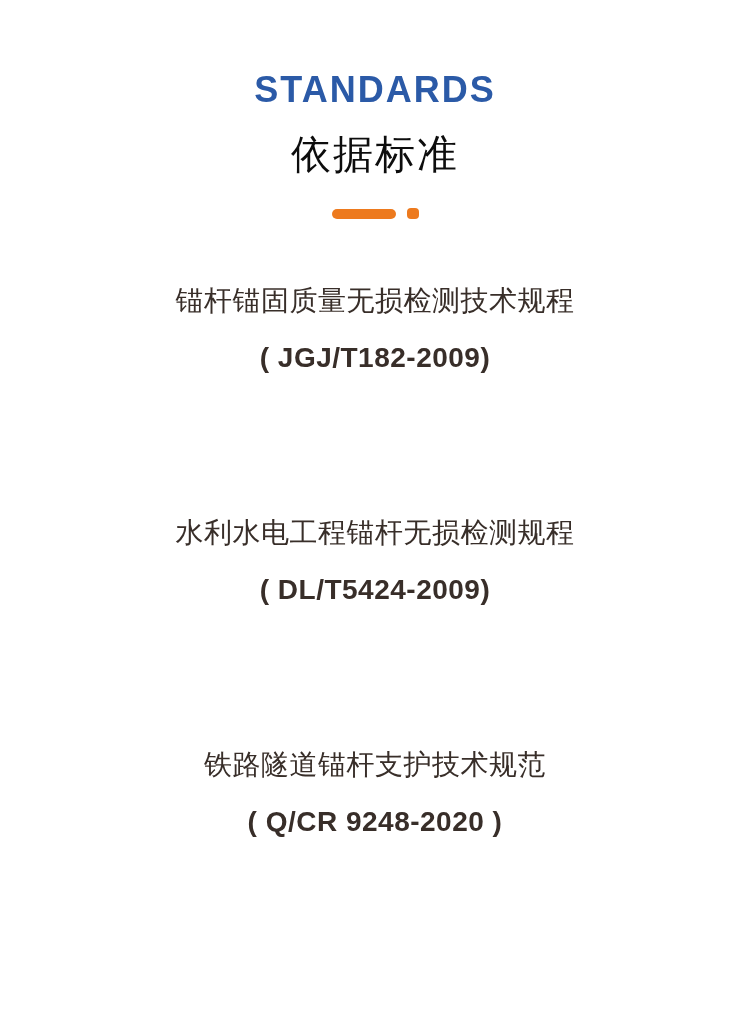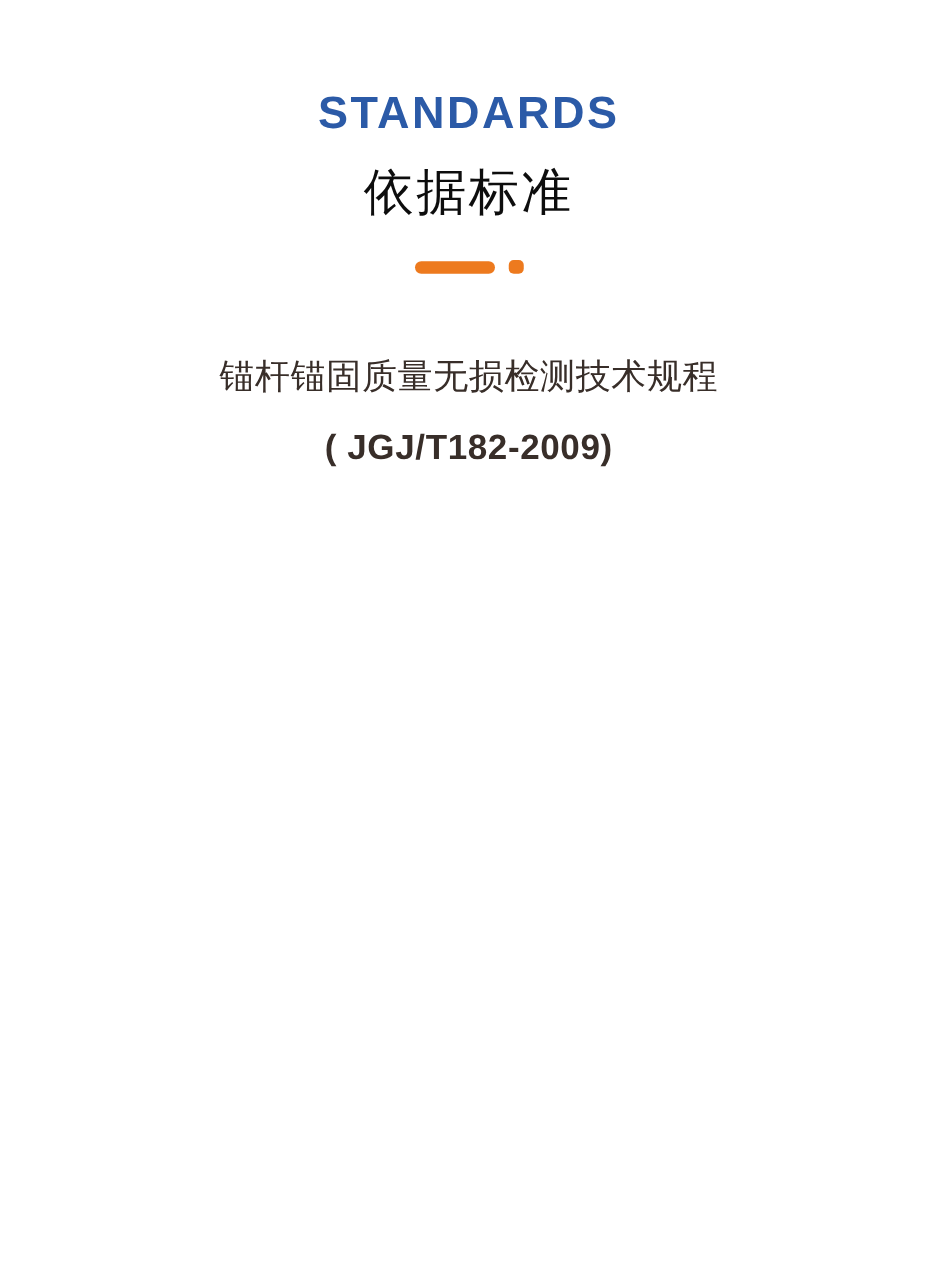--- a/index.html
+++ b/index.html
@@ -100,19 +100,25 @@
     <span class="divider-dot"></span>
   </div>
 
   <div class="standards-list">
 
     <div class="standard-item">
       <div class="standard-name">锚杆锚固质量无损检测技术规程</div>
       <div class="standard-code">( JGJ/T182-2009)</div>
     </div>
 
+    <div class="standard-item">
+      <div class="standard-name">水利水电工程锚杆无损检测规程</div>
+      <div class="standard-code">( DL/T5424-2009)</div>
+    </div>
 
     <div class="standard-item">
+      <div class="standard-name">铁路隧道锚杆支护技术规范</div>
+      <div class="standard-code">( Q/CR 9248-2020 )</div>
     </div>
 
   </div>
 
 </div>
 
 </body></html>

